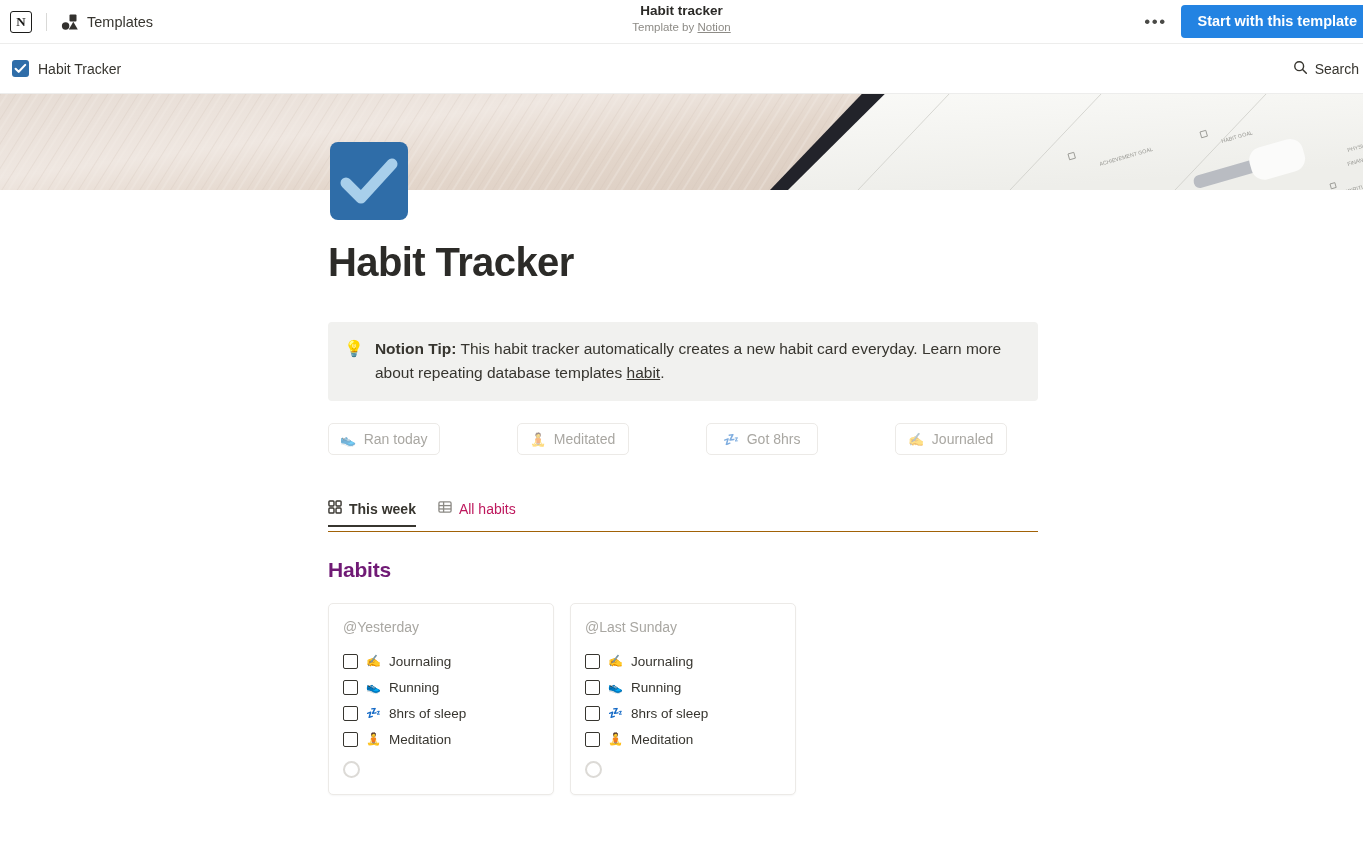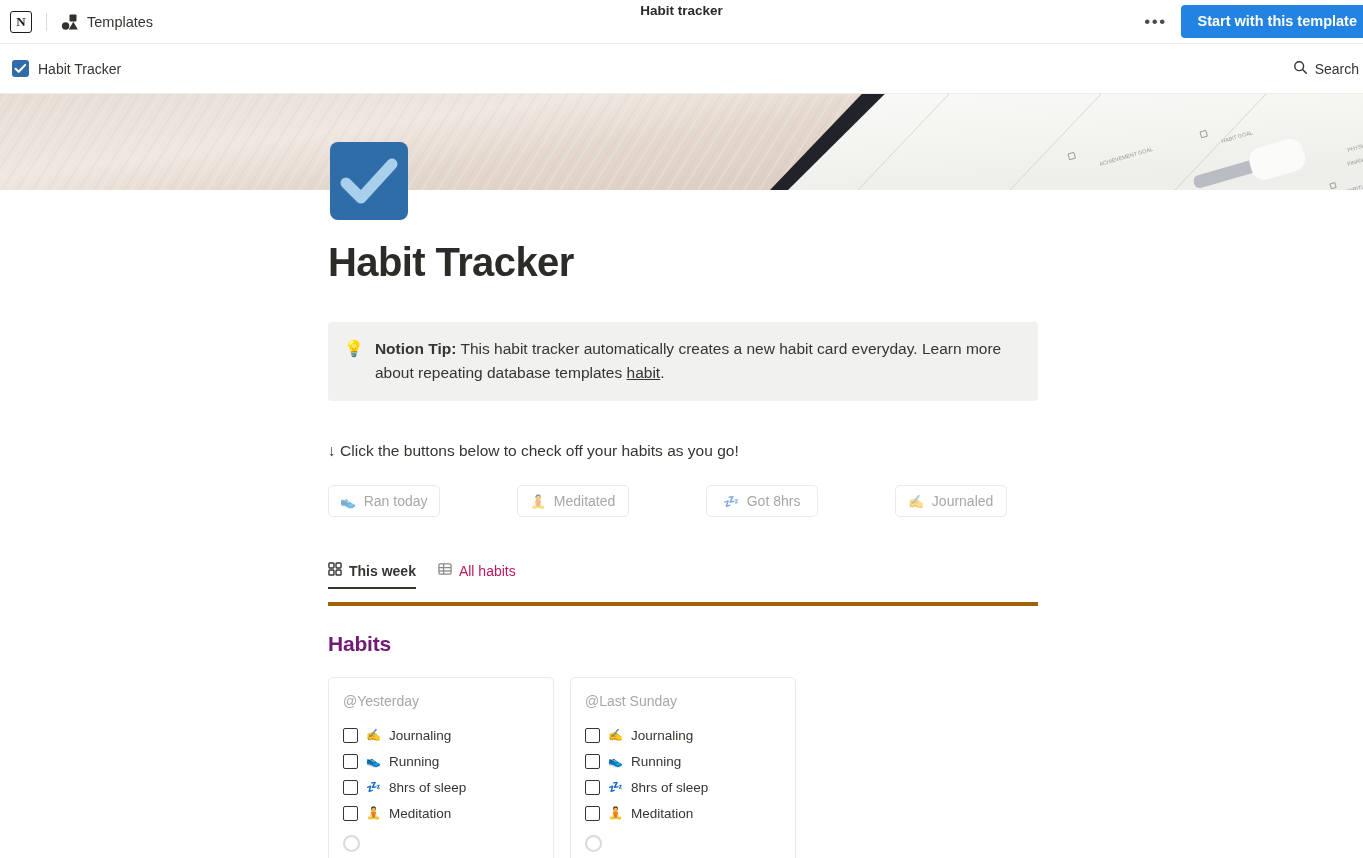--- a/index.html
+++ b/index.html
@@ -190,22 +190,22 @@
   }
   .habit-btn .bemo { font-size: 13px; opacity: .55; }
   .btn-slot { width: 189px; display: flex; }
   .btn-slot:last-child { width: auto; }
 
   
   .tabs {
     margin-top: 45px;
     display: flex;
     gap: 22px;
-    border-bottom: 4px solid #a16207;
-    padding-bottom: 14px;
+    border-bottom: 1px solid #a16207;
+    padding-bottom: 5px;
   }
   .tab {
     display: flex; align-items: center; gap: 7px;
     font-size: 14px;
     padding-bottom: 9px;
     cursor: pointer;
     position: relative;
     color: #be185d;
   }
   .tab.active { color: #37352f; font-weight: 700; }
@@ -279,20 +279,21 @@
         <rect x="8.5" y="1.5" width="7" height="7" rx="1" fill="#33312e"></rect>
         <circle cx="4.6" cy="13" r="3.7" fill="#33312e"></circle>
         <path d="M12.3 8.7 L16.8 16.6 L7.8 16.6 Z" fill="#33312e"></path>
       </svg>
     </span>
     <span>Templates</span>
   </div>
 
   <div class="topbar-center">
     <div class="center-title">Habit tracker</div>
+    <div class="center-sub"><span>Template by </span><a href="#">Notion</a></div>
   </div>
 
   <div class="topbar-right">
     <div class="dots-btn">•••</div>
     <button class="start-btn">Start with this template</button>
   </div>
 </div>
 
 <div class="crumbbar">
   <div class="crumb">
@@ -379,21 +380,20 @@
   </div>
 
   <div class="content">
     <h1 class="page-title">Habit Tracker</h1>
 
     <div class="callout">
       <span class="callout-emoji">💡</span>
       <div class="callout-text"><b>Notion Tip:</b><span> This habit tracker automatically creates a new habit card everyday. Learn more about repeating database templates </span><a href="#">habit</a><span>.</span></div>
     </div>
 
-    <div class="instruction">↓ Click the buttons below to check off your habits as you go!</div>
 
     <div class="btn-row">
       <div class="btn-slot">
         <button class="habit-btn">
           <span class="bemo">👟</span>
           <span>Ran today</span>
         </button>
       </div>
       <div class="btn-slot">
         <button class="habit-btn">

